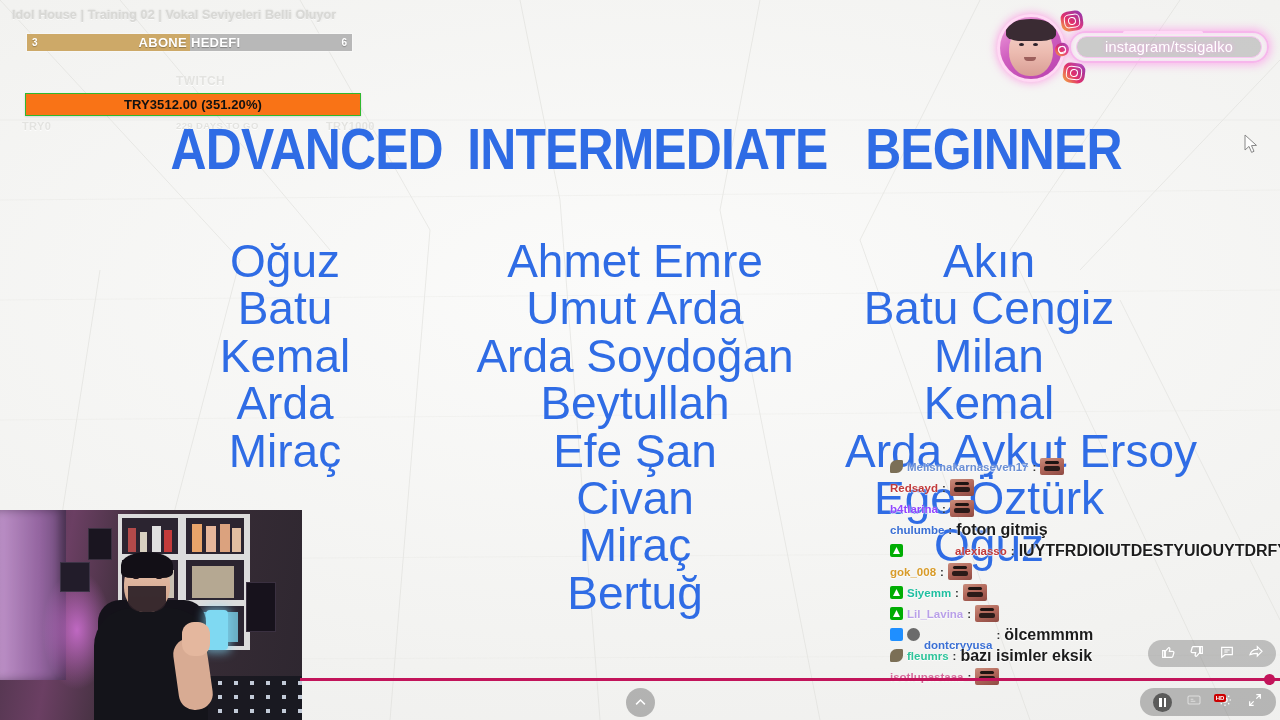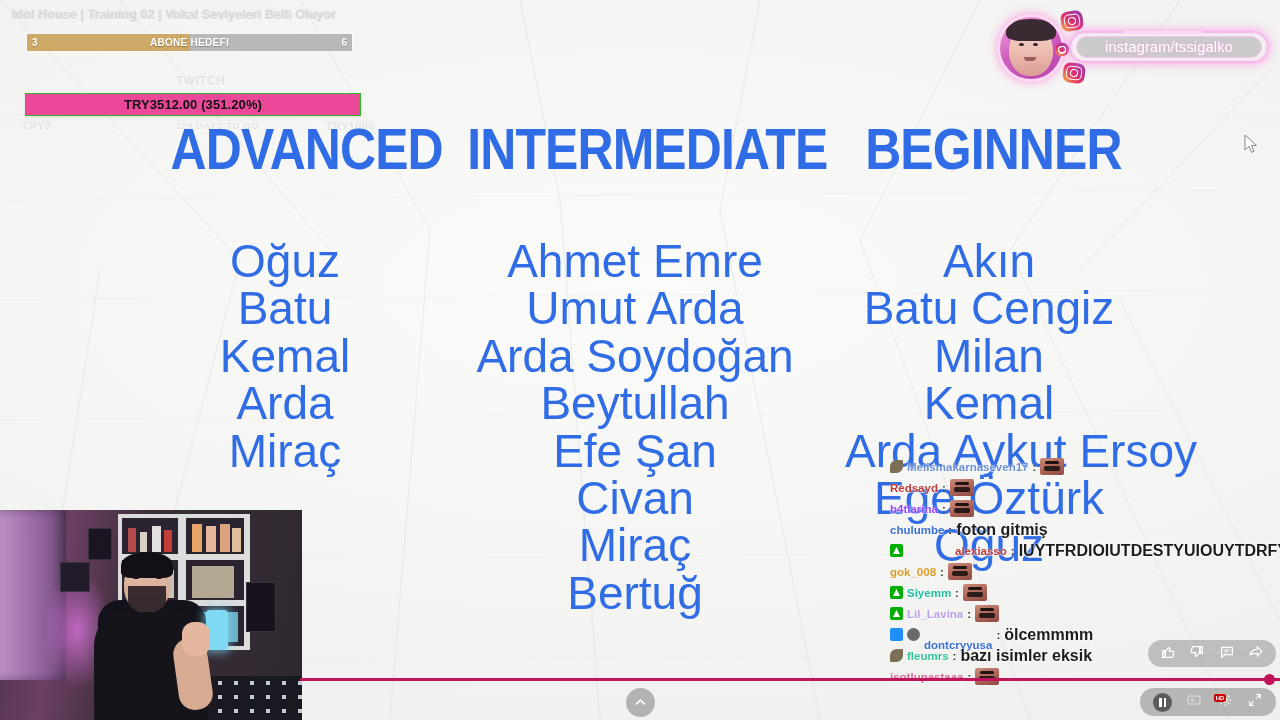--- a/index.html
+++ b/index.html
@@ -44,42 +44,42 @@
   .sub-goal .fill {
     position:absolute; left:0; top:0; bottom:0; width:50%;
     background:#cda968;
   }
   .sub-goal .v-left {
     position:relative; z-index:2; font-size:10px; color:#fff; padding-left:5px;
     font-weight:600; text-shadow:0 1px 1px rgba(0,0,0,.25);
   }
   .sub-goal .v-label {
     position:absolute; left:0; right:0; text-align:center; z-index:2;
-    font-size:10px; font-weight:700; color:#fff; letter-spacing:.3px;
+    font-size:13px; font-weight:700; color:#fff; letter-spacing:.3px;
     text-shadow:0 1px 1px rgba(0,0,0,.3);
   }
   .sub-goal .v-right {
     position:absolute; right:5px; z-index:2; font-size:10px; color:#fff;
     font-weight:600; text-shadow:0 1px 1px rgba(0,0,0,.25);
   }
 
   .ghost {
     position:absolute; color:#e3e3e0; font-weight:700;
     text-shadow:0 1px 0 rgba(255,255,255,.8);
     letter-spacing:.4px;
   }
   .ghost-platform { left:176px; top:66px; font-size:12px; }
   .ghost-min { left:22px; top:112px; font-size:11px; }
   .ghost-days { left:176px; top:112px; font-size:9.5px; }
   .ghost-max { left:326px; top:112px; font-size:11px; }
 
   .money-goal {
     position:absolute; left:25px; top:85px;
     width:336px; height:23px;
-    background:#ec4899;
+    background:#f97316;
     border:1px solid #2fb92f;
     display:flex; align-items:center; justify-content:center;
     box-shadow:0 1px 2px rgba(0,0,0,.12);
   }
   .money-goal span {
     font-size:13px; font-weight:700; color:#111; letter-spacing:.1px;
   }
 
   
   .ig-overlay { position:absolute; right:5px; top:5px; width:280px; height:90px; }

